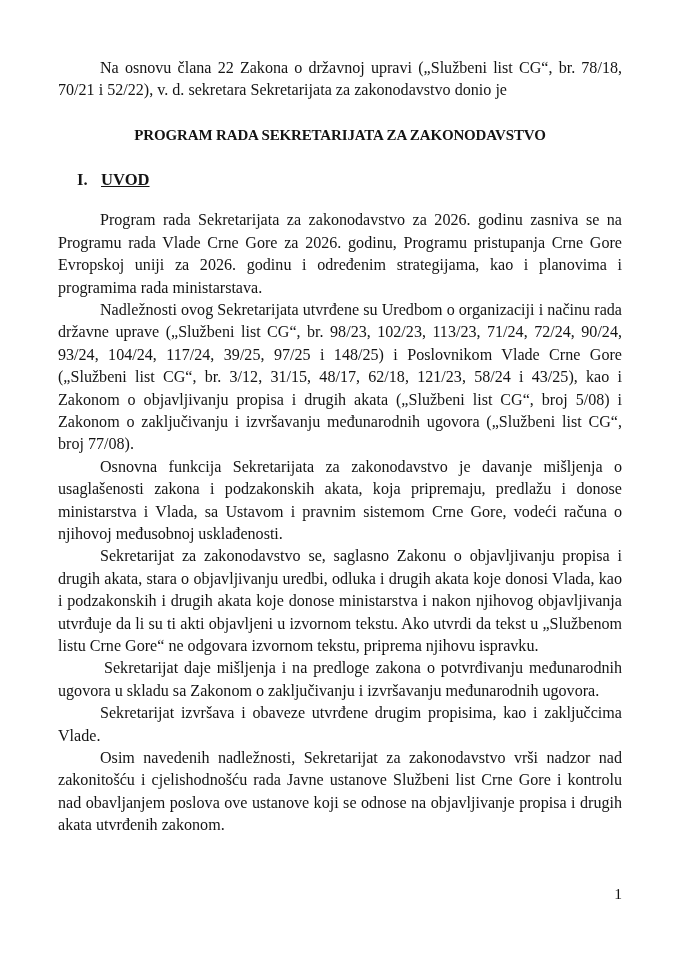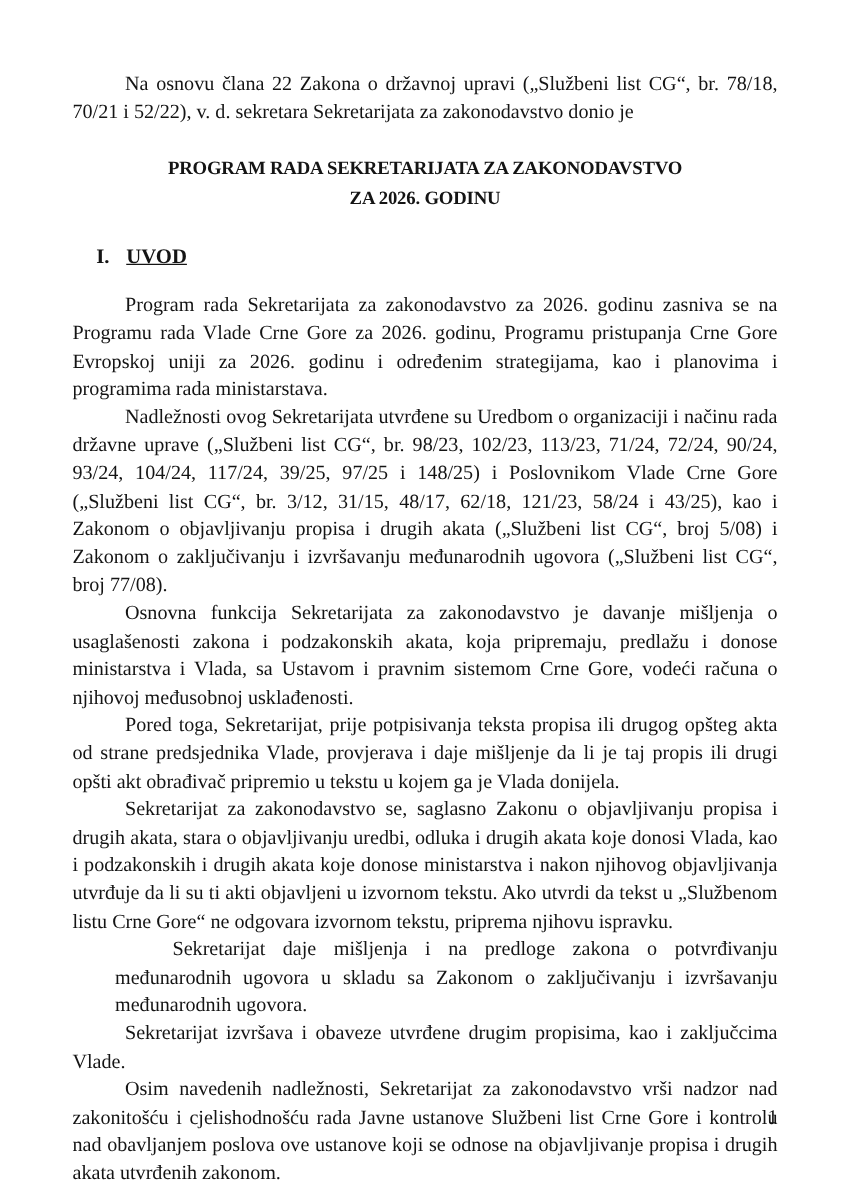--- a/index.html
+++ b/index.html
@@ -41,21 +41,20 @@
     text-align: justify;
     text-justify: inter-word;
     font-size: 16.1px;
     line-height: 22.4px;
     text-indent: 42px;
     hyphens: none;
   }
 
   p.para.wide-indent {
     text-indent: 46px;
-    margin-left: 34px;
   }
 
   .preamble {
     margin-bottom: 0;
   }
 
   .doc-title {
     margin: 0;
     padding: 0;
     text-align: center;
@@ -107,35 +106,33 @@
 
 <div class="page">
 
   <div class="content">
 
     <p class="para preamble">Na osnovu člana 22 Zakona o državnoj upravi („Službeni list CG“, br. 78/18, 70/21 i 52/22), v. d. sekretara Sekretarijata za zakonodavstvo donio je</p>
 
     <div class="spacer-after-preamble"></div>
 
     <h1 class="doc-title">PROGRAM RADA SEKRETARIJATA ZA ZAKONODAVSTVO</h1>
-    <h1 class="doc-title">ZA 2026. GODINU</h1>
 
     <div class="spacer-after-title"></div>
 
     <h2 class="section-heading">
       <span class="numeral">I.</span>
       <span class="heading-text">UVOD</span>
     </h2>
 
     <div class="spacer-after-heading"></div>
 
     <p class="para">Program rada Sekretarijata za zakonodavstvo za 2026. godinu zasniva se na Programu rada Vlade Crne Gore za 2026. godinu, Programu pristupanja Crne Gore Evropskoj uniji za 2026. godinu i određenim strategijama, kao i planovima i programima rada ministarstava.</p>
     <p class="para">Nadležnosti ovog Sekretarijata utvrđene su Uredbom o organizaciji i načinu rada državne uprave („Službeni list CG“, br. 98/23, 102/23, 113/23, 71/24, 72/24, 90/24, 93/24, 104/24, 117/24, 39/25, 97/25 i 148/25) i Poslovnikom Vlade Crne Gore („Službeni list CG“, br. 3/12, 31/15, 48/17, 62/18, 121/23, 58/24 i 43/25), kao i Zakonom o objavljivanju propisa i drugih akata („Službeni list CG“, broj 5/08) i Zakonom o zaključivanju i izvršavanju međunarodnih ugovora („Službeni list CG“, broj 77/08).</p>
     <p class="para">Osnovna funkcija Sekretarijata za zakonodavstvo je davanje mišljenja o usaglašenosti zakona i podzakonskih akata, koja pripremaju, predlažu i donose ministarstva i Vlada, sa Ustavom i pravnim sistemom Crne Gore, vodeći računa o njihovoj međusobnoj usklađenosti.</p>
-    <p class="para">Pored toga, Sekretarijat, prije potpisivanja teksta propisa ili drugog opšteg akta od strane predsjednika Vlade, provjerava i daje mišljenje da li je taj propis ili drugi opšti akt obrađivač pripremio u tekstu u kojem ga je Vlada donijela.</p>
     <p class="para">Sekretarijat za zakonodavstvo se, saglasno Zakonu o objavljivanju propisa i drugih akata, stara o objavljivanju uredbi, odluka i drugih akata koje donosi Vlada, kao i podzakonskih i drugih akata koje donose ministarstva i nakon njihovog objavljivanja utvrđuje da li su ti akti objavljeni u izvornom tekstu. Ako utvrdi da tekst u „Službenom listu Crne Gore“ ne odgovara izvornom tekstu, priprema njihovu ispravku.</p>
     <p class="para wide-indent">Sekretarijat daje mišljenja i na predloge zakona o potvrđivanju međunarodnih ugovora u skladu sa Zakonom o zaključivanju i izvršavanju međunarodnih ugovora.</p>
     <p class="para">Sekretarijat izvršava i obaveze utvrđene drugim propisima, kao i zaključcima Vlade.</p>
     <p class="para">Osim navedenih nadležnosti, Sekretarijat za zakonodavstvo vrši nadzor nad zakonitošću i cjelishodnošću rada Javne ustanove Službeni list Crne Gore i kontrolu nad obavljanjem poslova ove ustanove koji se odnose na objavljivanje propisa i drugih akata utvrđenih zakonom.</p>
 
   </div>
 
   <div class="page-number">1</div>
 
 </div>

